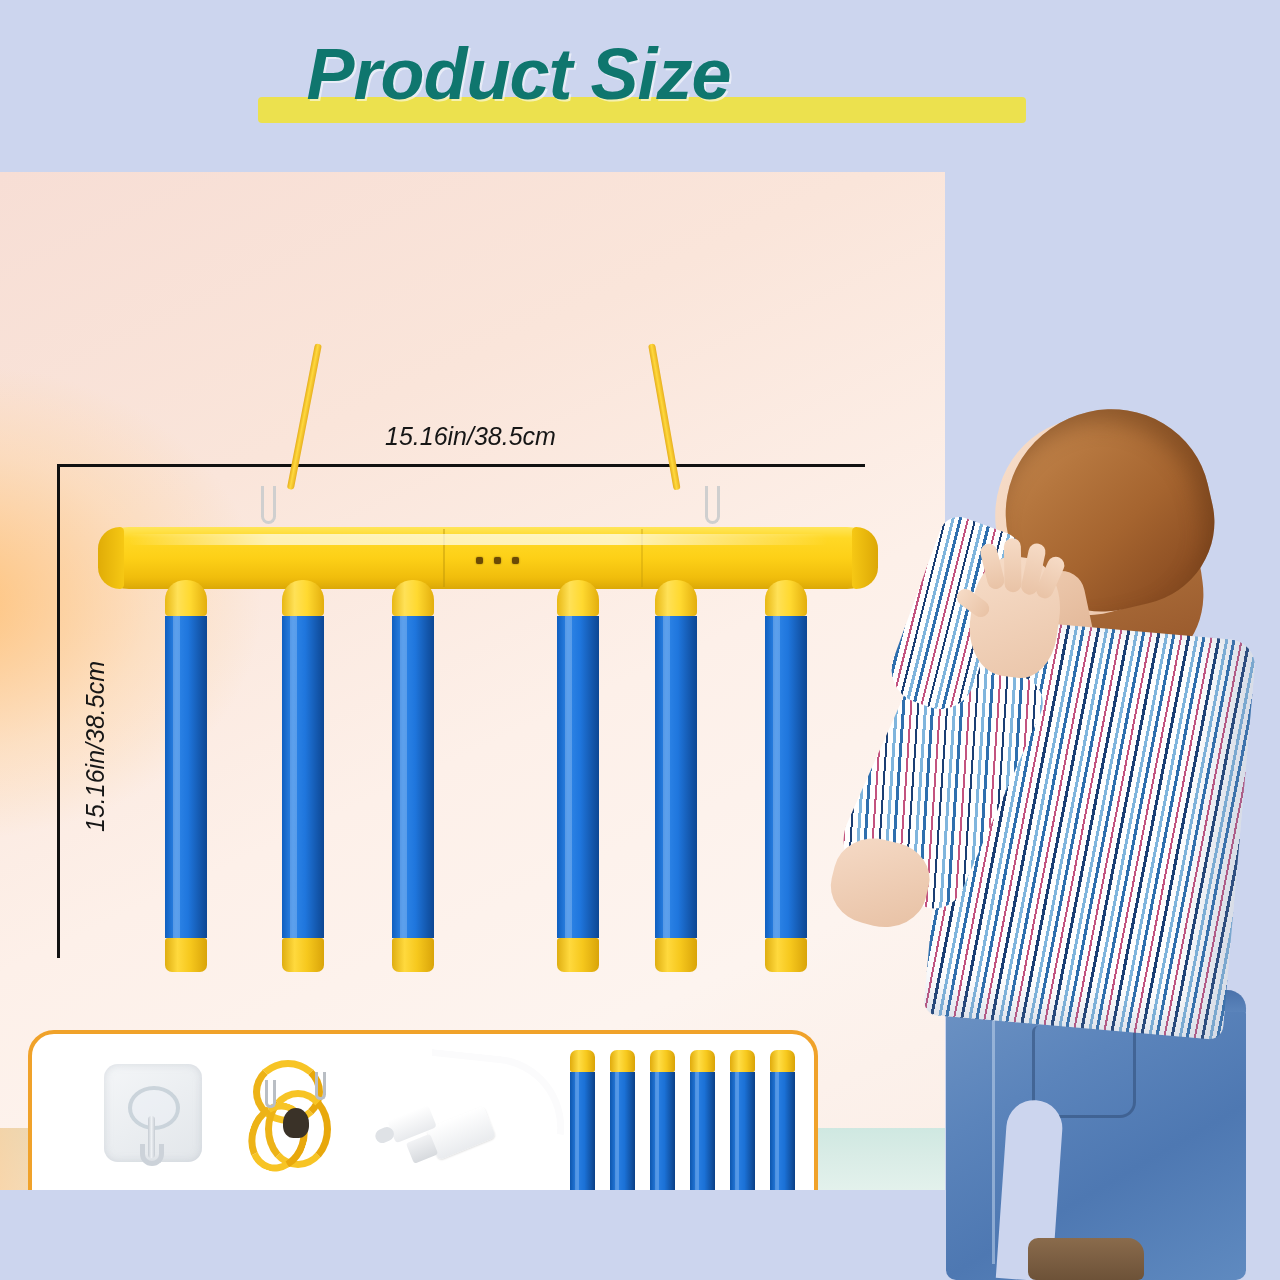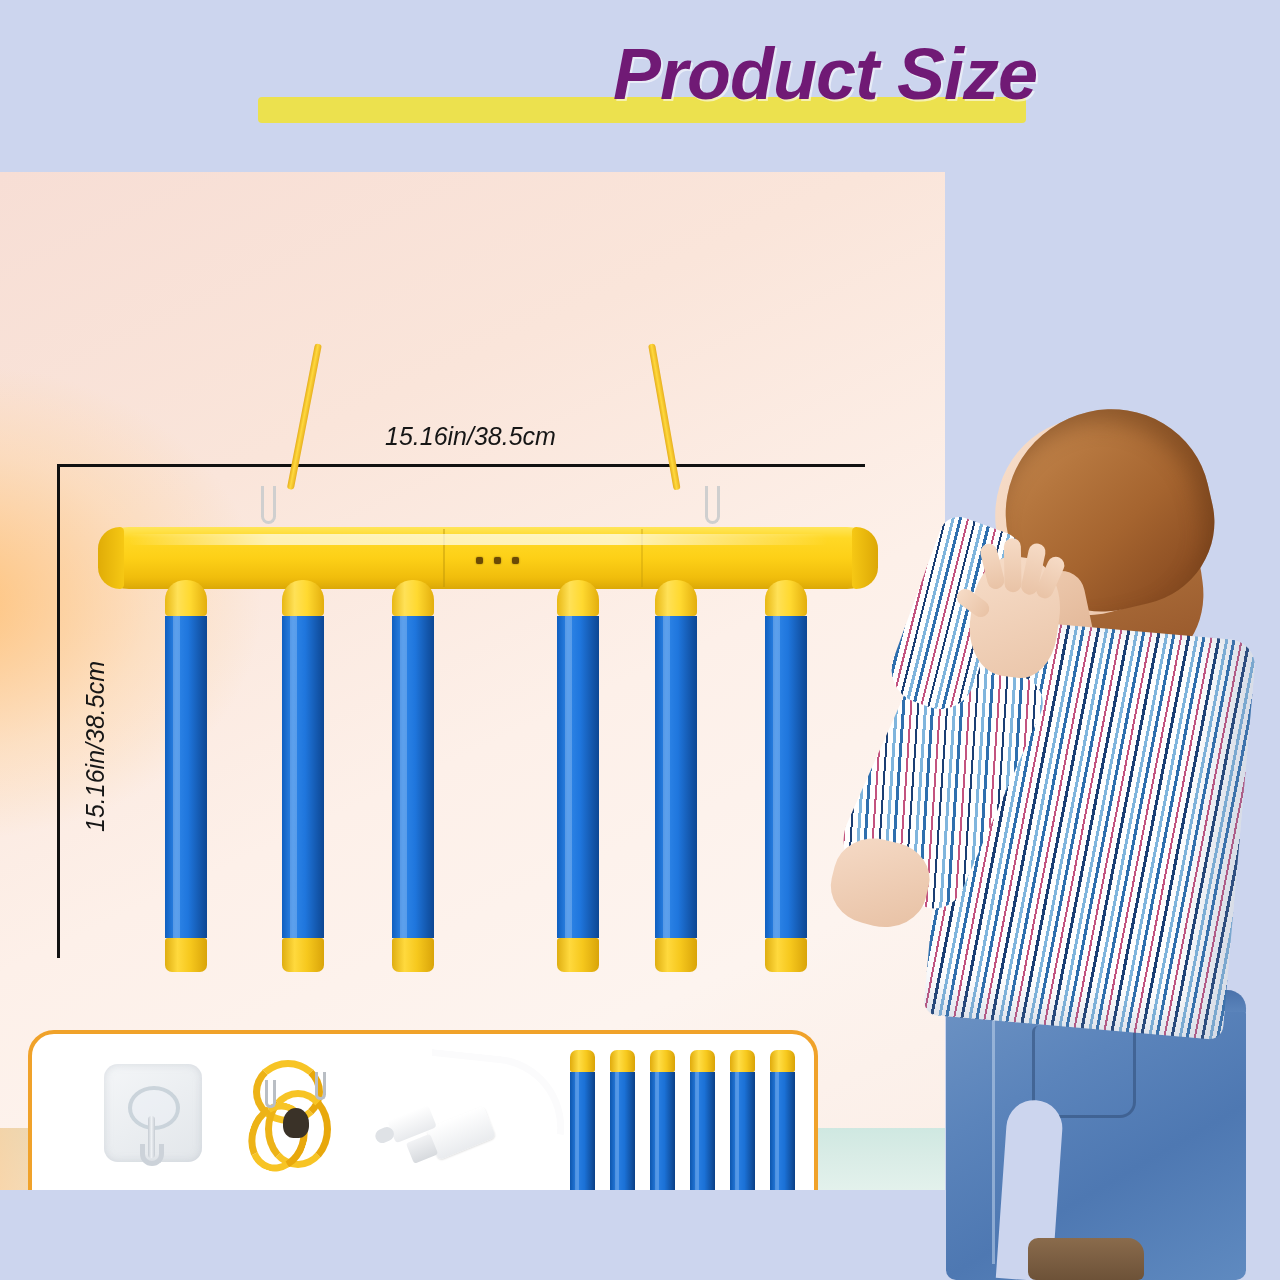--- a/index.html
+++ b/index.html
@@ -11,22 +11,22 @@
   }
 
   
   #header { position:absolute; left:0; top:0; width:1280px; height:172px; }
   #title-highlight {
     position:absolute; left:258px; top:97px; width:768px; height:26px;
     background:#ece14e; border-radius:4px;
   }
   #page-title {
     position:absolute; left:0; top:38px; width:1037px;
-    text-align:right; font-size:72px; font-weight:bold; font-style:italic;
-    color:#701a75; letter-spacing:-1px; line-height:1;
+    text-align:center; font-size:72px; font-weight:bold; font-style:italic;
+    color:#0f766e; letter-spacing:-1px; line-height:1;
     text-shadow:2px 2px 0 rgba(255,255,255,.55);
   }
 
   
   #photo-panel {
     position:absolute; left:0; top:172px; width:945px; height:1018px;
     overflow:hidden;
     background:
       radial-gradient(ellipse 420px 330px at -40px 430px, rgba(255,190,110,.85) 0%, rgba(255,205,140,.35) 45%, rgba(255,214,170,0) 72%),
       linear-gradient(155deg,#f7ded5 0%, #fae5da 28%, #fdf0e9 55%, #fdf4ef 78%, #fbeee7 100%);

